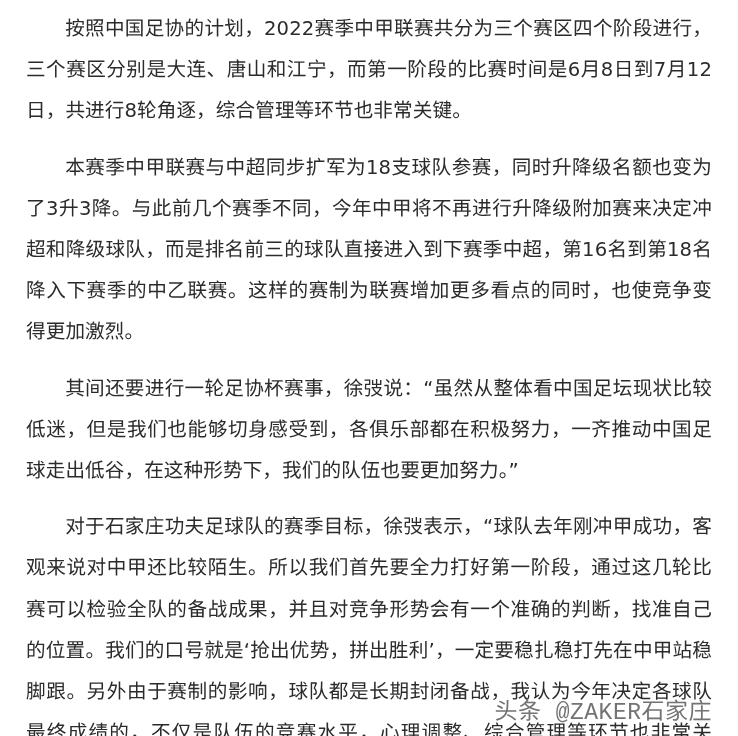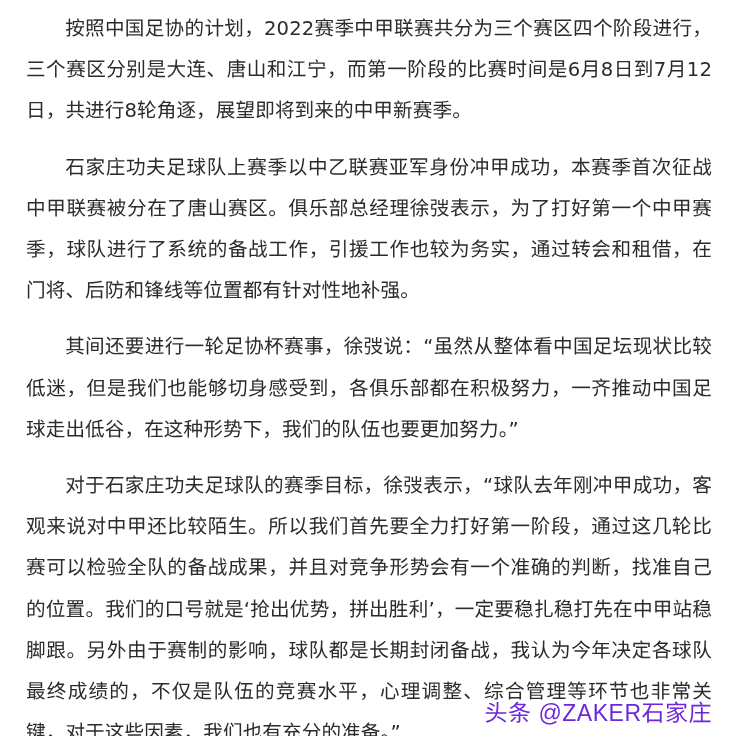--- a/index.html
+++ b/index.html
@@ -47,29 +47,29 @@
   #article .para:first-child {
     margin-top: 8px;
   }
 
   #watermark {
     position: absolute;
     right: 26px;
     bottom: 11px;
     font-size: 23px;
     line-height: 1;
-    color: #6d28d9;
+    color: #737373;
     letter-spacing: 0.5px;
     white-space: nowrap;
-    font-family: Liberation Sans, sans-serif;
+    font-family: Liberation Mono, monospace;
   }
 </style>
 </head>
 <body>
 
 <div id="article">
-  <p class="para">按照中国足协的计划，2022赛季中甲联赛共分为三个赛区四个阶段进行，三个赛区分别是大连、唐山和江宁，而第一阶段的比赛时间是6月8日到7月12日，共进行8轮角逐，展望即将到来的中甲新赛季。</p>
-  <p class="para">石家庄功夫足球队上赛季以中乙联赛亚军身份冲甲成功，本赛季首次征战中甲联赛被分在了唐山赛区。俱乐部总经理徐弢表示，为了打好第一个中甲赛季，球队进行了系统的备战工作，引援工作也较为务实，通过转会和租借，在门将、后防和锋线等位置都有针对性地补强。</p>
+  <p class="para">按照中国足协的计划，2022赛季中甲联赛共分为三个赛区四个阶段进行，三个赛区分别是大连、唐山和江宁，而第一阶段的比赛时间是6月8日到7月12日，共进行8轮角逐，综合管理等环节也非常关键。</p>
+  <p class="para">本赛季中甲联赛与中超同步扩军为18支球队参赛，同时升降级名额也变为了3升3降。与此前几个赛季不同，今年中甲将不再进行升降级附加赛来决定冲超和降级球队，而是排名前三的球队直接进入到下赛季中超，第16名到第18名降入下赛季的中乙联赛。这样的赛制为联赛增加更多看点的同时，也使竞争变得更加激烈。</p>
   <p class="para">其间还要进行一轮足协杯赛事，徐弢说：“虽然从整体看中国足坛现状比较低迷，但是我们也能够切身感受到，各俱乐部都在积极努力，一齐推动中国足球走出低谷，在这种形势下，我们的队伍也要更加努力。”</p>
   <p class="para">对于石家庄功夫足球队的赛季目标，徐弢表示，“球队去年刚冲甲成功，客观来说对中甲还比较陌生。所以我们首先要全力打好第一阶段，通过这几轮比赛可以检验全队的备战成果，并且对竞争形势会有一个准确的判断，找准自己的位置。我们的口号就是‘抢出优势，拼出胜利’，一定要稳扎稳打先在中甲站稳脚跟。另外由于赛制的影响，球队都是长期封闭备战，我认为今年决定各球队最终成绩的，不仅是队伍的竞赛水平，心理调整、综合管理等环节也非常关键，对于这些因素，我们也有充分的准备。”</p>
 </div>
 
 <div id="watermark">头条 @ZAKER石家庄</div>
 
 </body></html>

